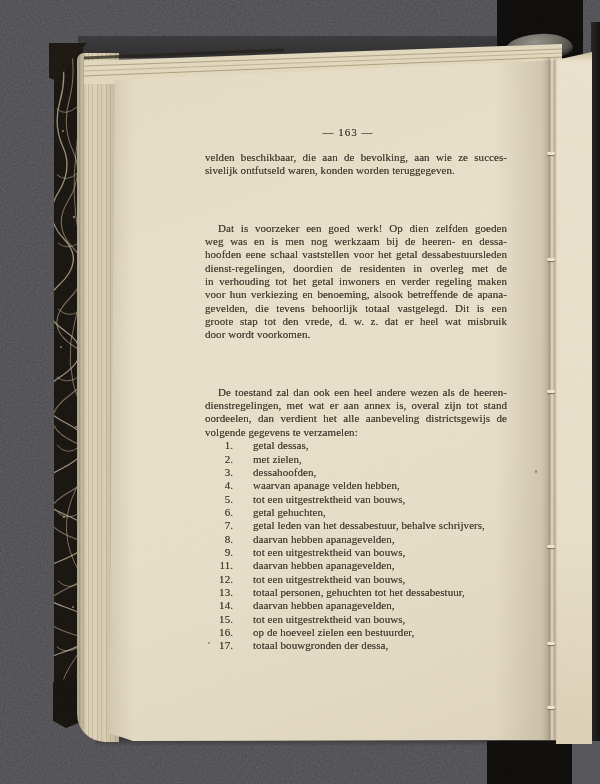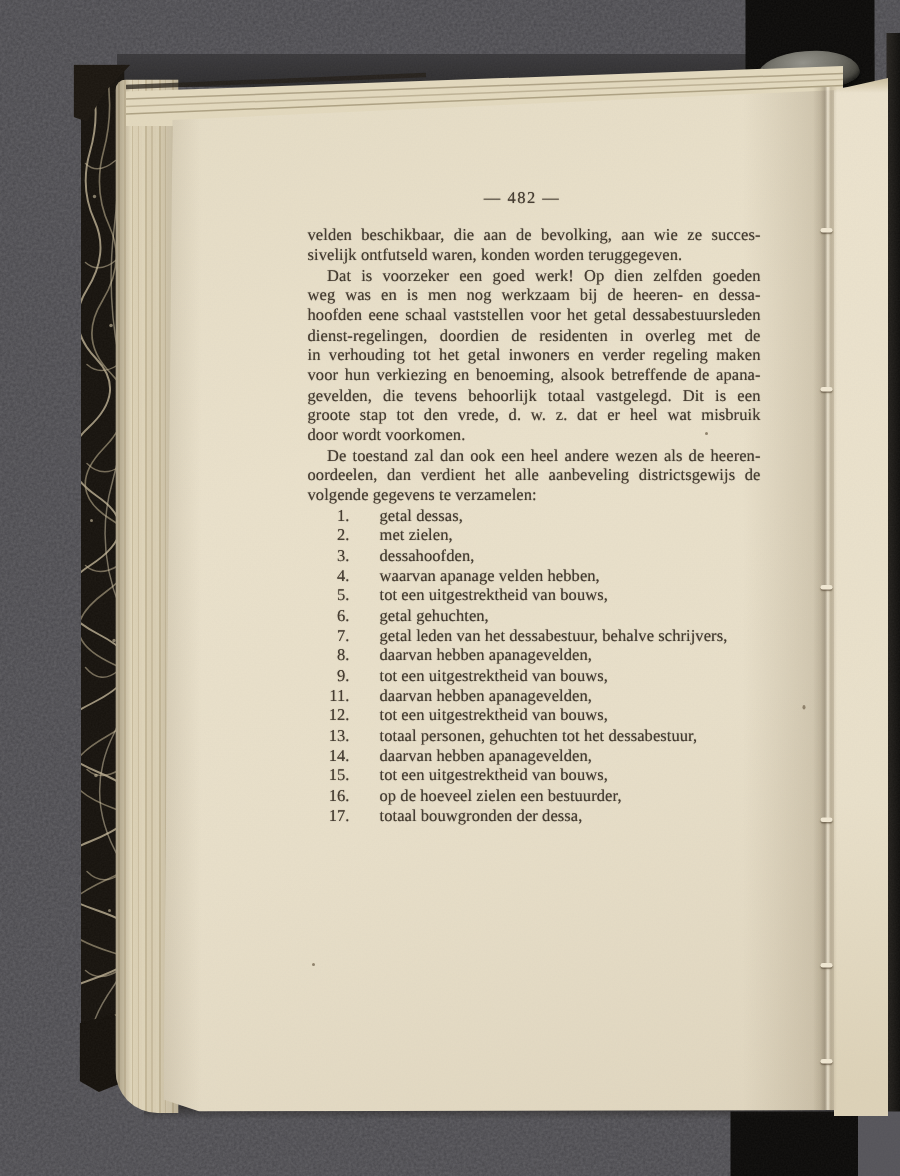--- a/index.html
+++ b/index.html
@@ -56,21 +56,21 @@
     clip-path:polygon(0 14px,100% 6px,100% 100%,0 100%);
     background:linear-gradient(180deg,#cfc3a5 8px,#ece3ce 16px,#e9e0ca 70%,#ddd2b8 97%);}
 
   
   .type{z-index:10;color:var(--ink,#42392e);text-shadow:0 0 .6px rgba(66,57,46,.75);}
   .page-number{left:197px;top:126px;width:302px;text-align:center;font-size:11px;letter-spacing:1px;}
   .text-block{left:205px;top:151px;width:302px;font-size:11px;line-height:13.35px;letter-spacing:.05px;}
   .para{margin:0;}
   .line{white-space:nowrap;text-align:justify;text-align-last:justify;}
   .line.last{text-align-last:left;}
-  .line.indent{text-indent:13px;}
+  .line.indent{text-indent:13px;margin-top:44px;}
   .numbered-list{padding-left:13px;}
   .li-row{display:flex;white-space:nowrap;}
   .li-num{width:15px;text-align:right;flex:none;}
   .li-text{margin-left:20px;}
 
   .speck{position:absolute;border-radius:50%;background:#8d8069;z-index:11;}
 
   .grain{position:absolute;left:0;top:0;z-index:30;pointer-events:none;}
 </style>
 </head>
@@ -132,40 +132,41 @@
   <div class="abs gutter">
     <div class="stitch" style="top:94px"></div>
     <div class="stitch" style="top:200px"></div>
     <div class="stitch" style="top:332px"></div>
     <div class="stitch" style="top:487px"></div>
     <div class="stitch" style="top:584px"></div>
     <div class="stitch" style="top:648px"></div>
   </div>
   <div class="abs page-right"></div>
 
-  <div class="abs type page-number">— 482 —</div>
+  <div class="abs type page-number">— 163 —</div>
   <div class="abs type text-block">
     <div>
         <div class="para">
           <div class="line">velden beschikbaar, die aan de bevolking, aan wie ze succes-</div>
           <div class="line last">sivelijk ontfutseld waren, konden worden teruggegeven.</div>
         </div>
         <div class="para">
           <div class="line indent">Dat is voorzeker een goed werk!  Op dien zelfden goeden</div>
           <div class="line">weg was en is men nog werkzaam bij de heeren- en dessa-</div>
           <div class="line">hoofden eene schaal vaststellen voor het getal dessabestuursleden</div>
           <div class="line">dienst-regelingen, doordien de residenten in overleg met de</div>
           <div class="line">in verhouding tot het getal inwoners en verder regeling maken</div>
           <div class="line">voor hun verkiezing en benoeming, alsook betreffende de apana-</div>
           <div class="line">gevelden, die tevens behoorlijk totaal vastgelegd.  Dit is een</div>
           <div class="line">groote stap tot den vrede, d. w. z. dat er heel wat misbruik</div>
           <div class="line last">door wordt voorkomen.</div>
         </div>
         <div class="para">
           <div class="line indent">De toestand zal dan ook een heel andere wezen als de heeren-</div>
+          <div class="line">dienstregelingen, met wat er aan annex is, overal zijn tot stand</div>
           <div class="line">oordeelen, dan verdient het alle aanbeveling districtsgewijs de</div>
           <div class="line last">volgende gegevens te verzamelen:</div>
         </div>
       </div>
     <div class="numbered-list">
         <div class="li-row">
           <span class="li-num">1.</span>
           <span class="li-text">getal dessas,</span>
         </div>
         <div class="li-row">

